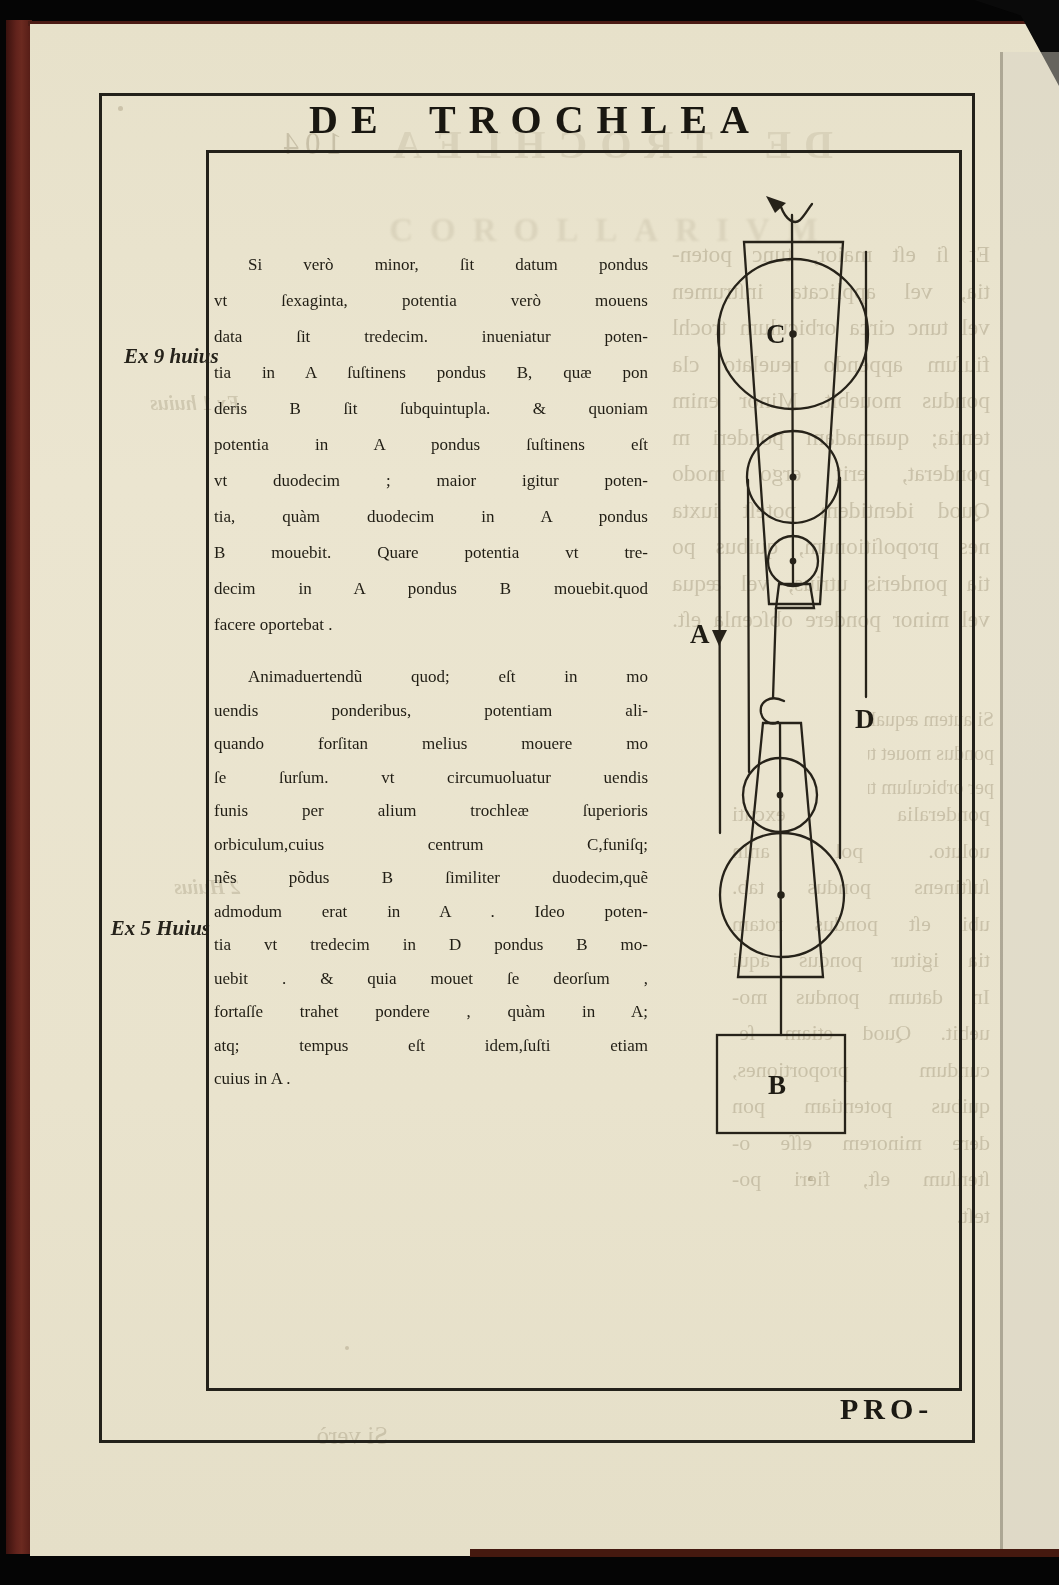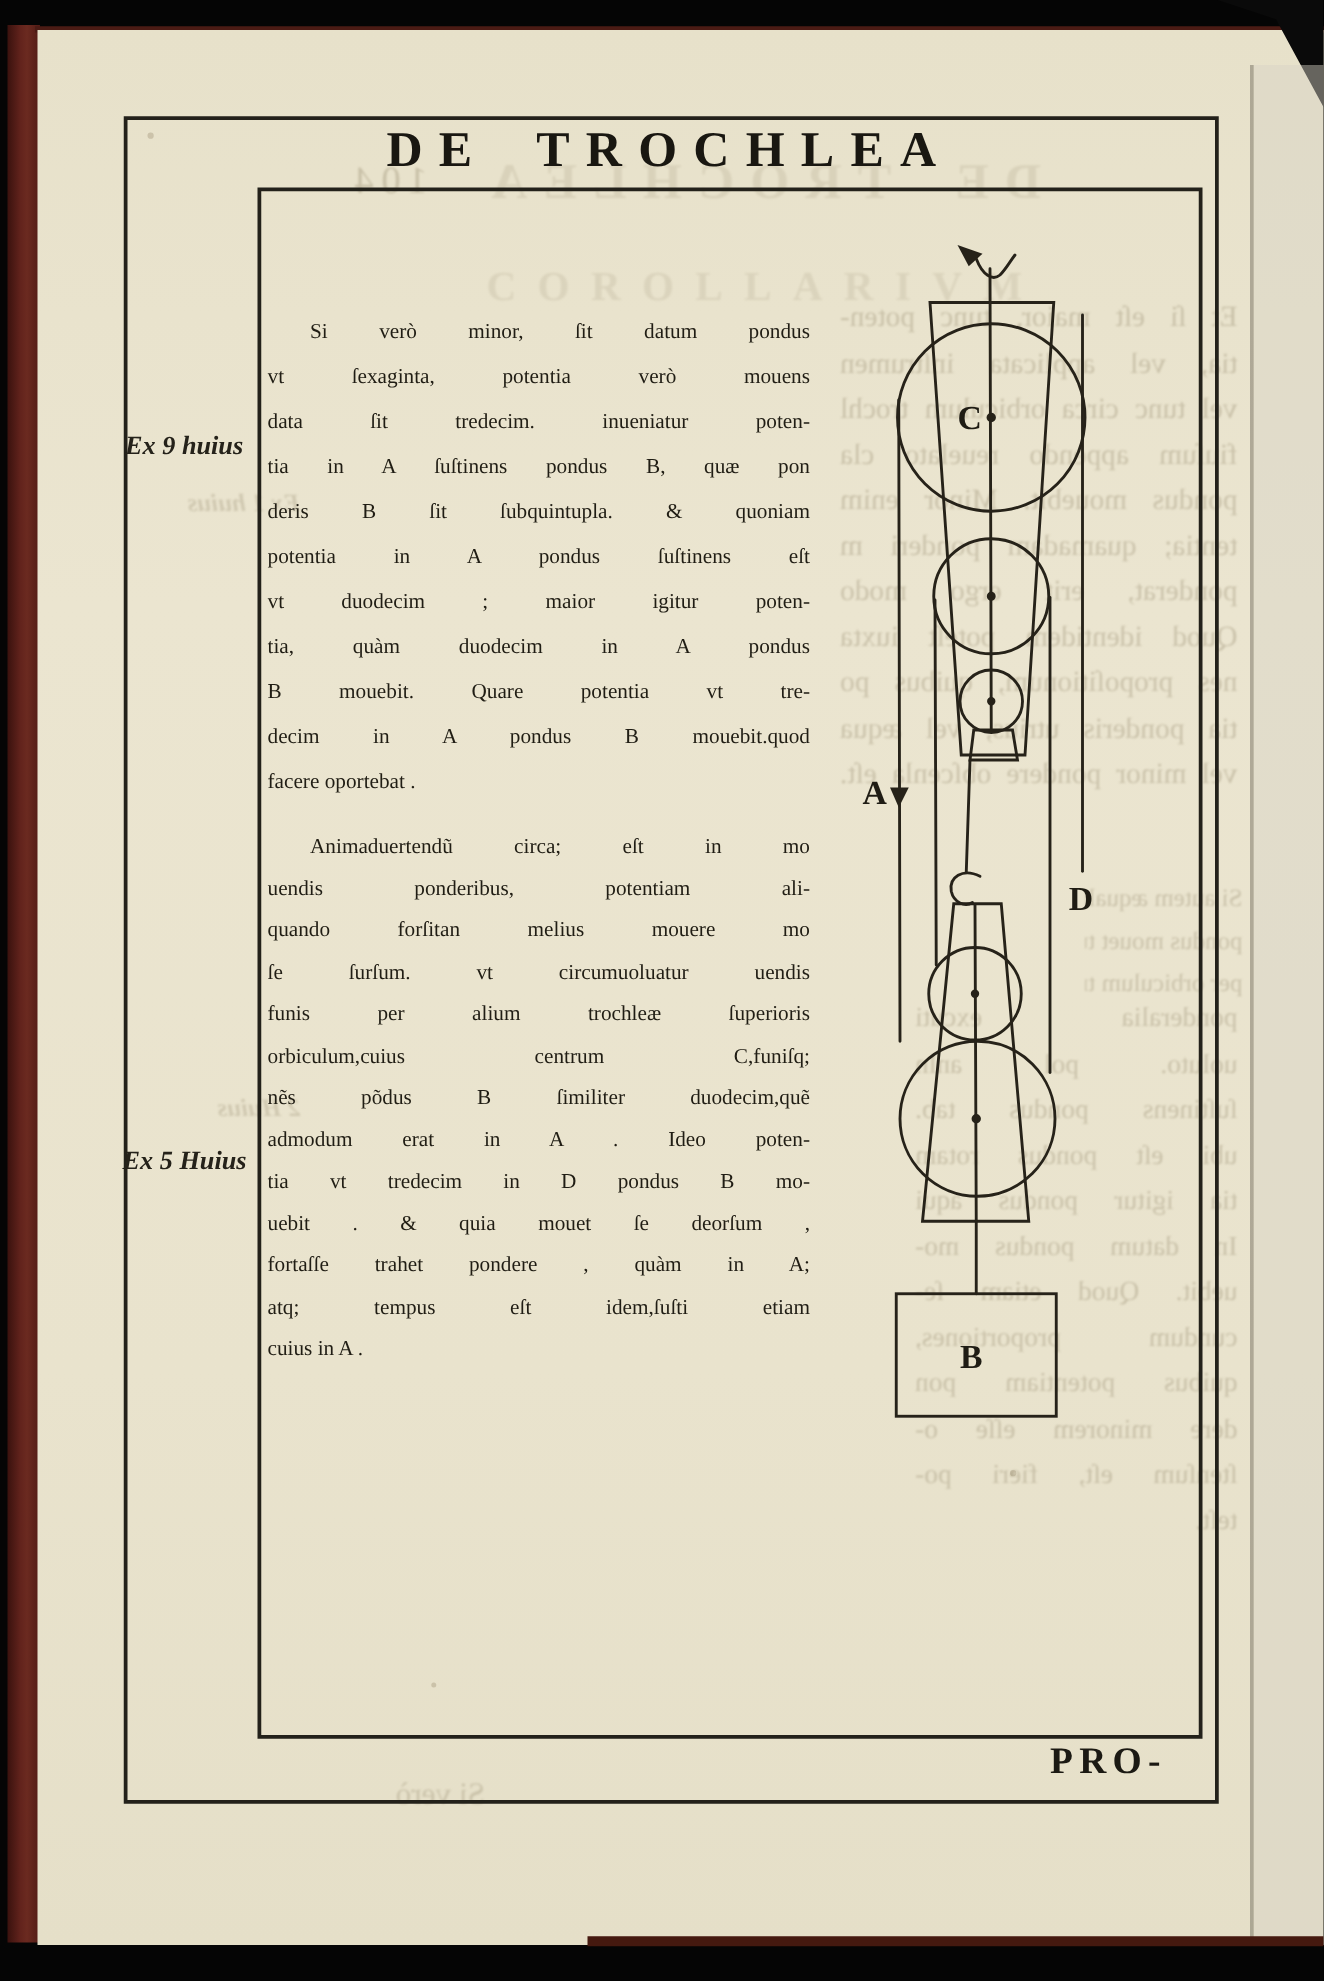--- a/index.html
+++ b/index.html
@@ -23,22 +23,22 @@
   .inner-frame{position:absolute;left:206px;top:150px;width:750px;height:1235px;
                border:3px solid #23211a;}
 
   .running-head{position:absolute;left:99px;top:96px;width:873px;text-align:center;
                 font-size:40px;font-weight:bold;letter-spacing:13px;word-spacing:16px;color:#191711;}
   .catchword{position:absolute;left:780px;top:1392px;width:220px;
              font-size:30px;font-weight:bold;letter-spacing:5px;color:#1b1913;}
 
   .margin-note{position:absolute;left:98px;width:112px;font-style:italic;font-weight:bold;
                font-size:21px;color:#25221a;line-height:24px;}
-  .note-1{top:344px;}
-  .note-2{top:916px;}
+  .note-1{top:344px;padding-left:24px;}
+  .note-2{top:916px;text-align:right;}
 
   .main-text{position:absolute;left:214px;top:247px;width:434px;}
   .para .line{text-align:justify;text-align-last:justify;white-space:nowrap;font-size:17px;
               overflow:hidden;}
   .para1 .line{line-height:36px;}
   .para2 .line{line-height:33.5px;}
   .para .line.indent{text-indent:34px;}
   .para .line.end{text-align-last:left;}
   .para2{margin-top:17px;}
 
@@ -132,21 +132,21 @@
           <div class="line">tia in A ſuſtinens pondus B, quæ pon</div>
           <div class="line">deris B ſit ſubquintupla. &amp; quoniam</div>
           <div class="line">potentia in A pondus ſuſtinens eſt</div>
           <div class="line">vt duodecim ; maior igitur poten-</div>
           <div class="line">tia, quàm duodecim in A pondus</div>
           <div class="line">B mouebit.  Quare potentia vt tre-</div>
           <div class="line">decim in A pondus B mouebit.quod</div>
           <div class="line end">facere oportebat .</div>
         </div>
       <div class="para para2">
-          <div class="line indent">Animaduertendũ circa; eſt in mo</div>
+          <div class="line indent">Animaduertendũ quod; eſt in mo</div>
           <div class="line">uendis ponderibus, potentiam ali-</div>
           <div class="line">quando forſitan melius mouere mo</div>
           <div class="line">ſe ſurſum. vt circumuoluatur uendis</div>
           <div class="line">funis per alium trochleæ ſuperioris</div>
           <div class="line">orbiculum,cuius centrum C,funiſq;</div>
           <div class="line">nẽs põdus B ſimiliter duodecim,quẽ</div>
           <div class="line">admodum erat in A .  Ideo poten-</div>
           <div class="line">tia vt tredecim in  D pondus B mo-</div>
           <div class="line">uebit .  &amp; quia mouet ſe deorſum ,</div>
           <div class="line">fortaſſe trahet pondere , quàm in A;</div>

